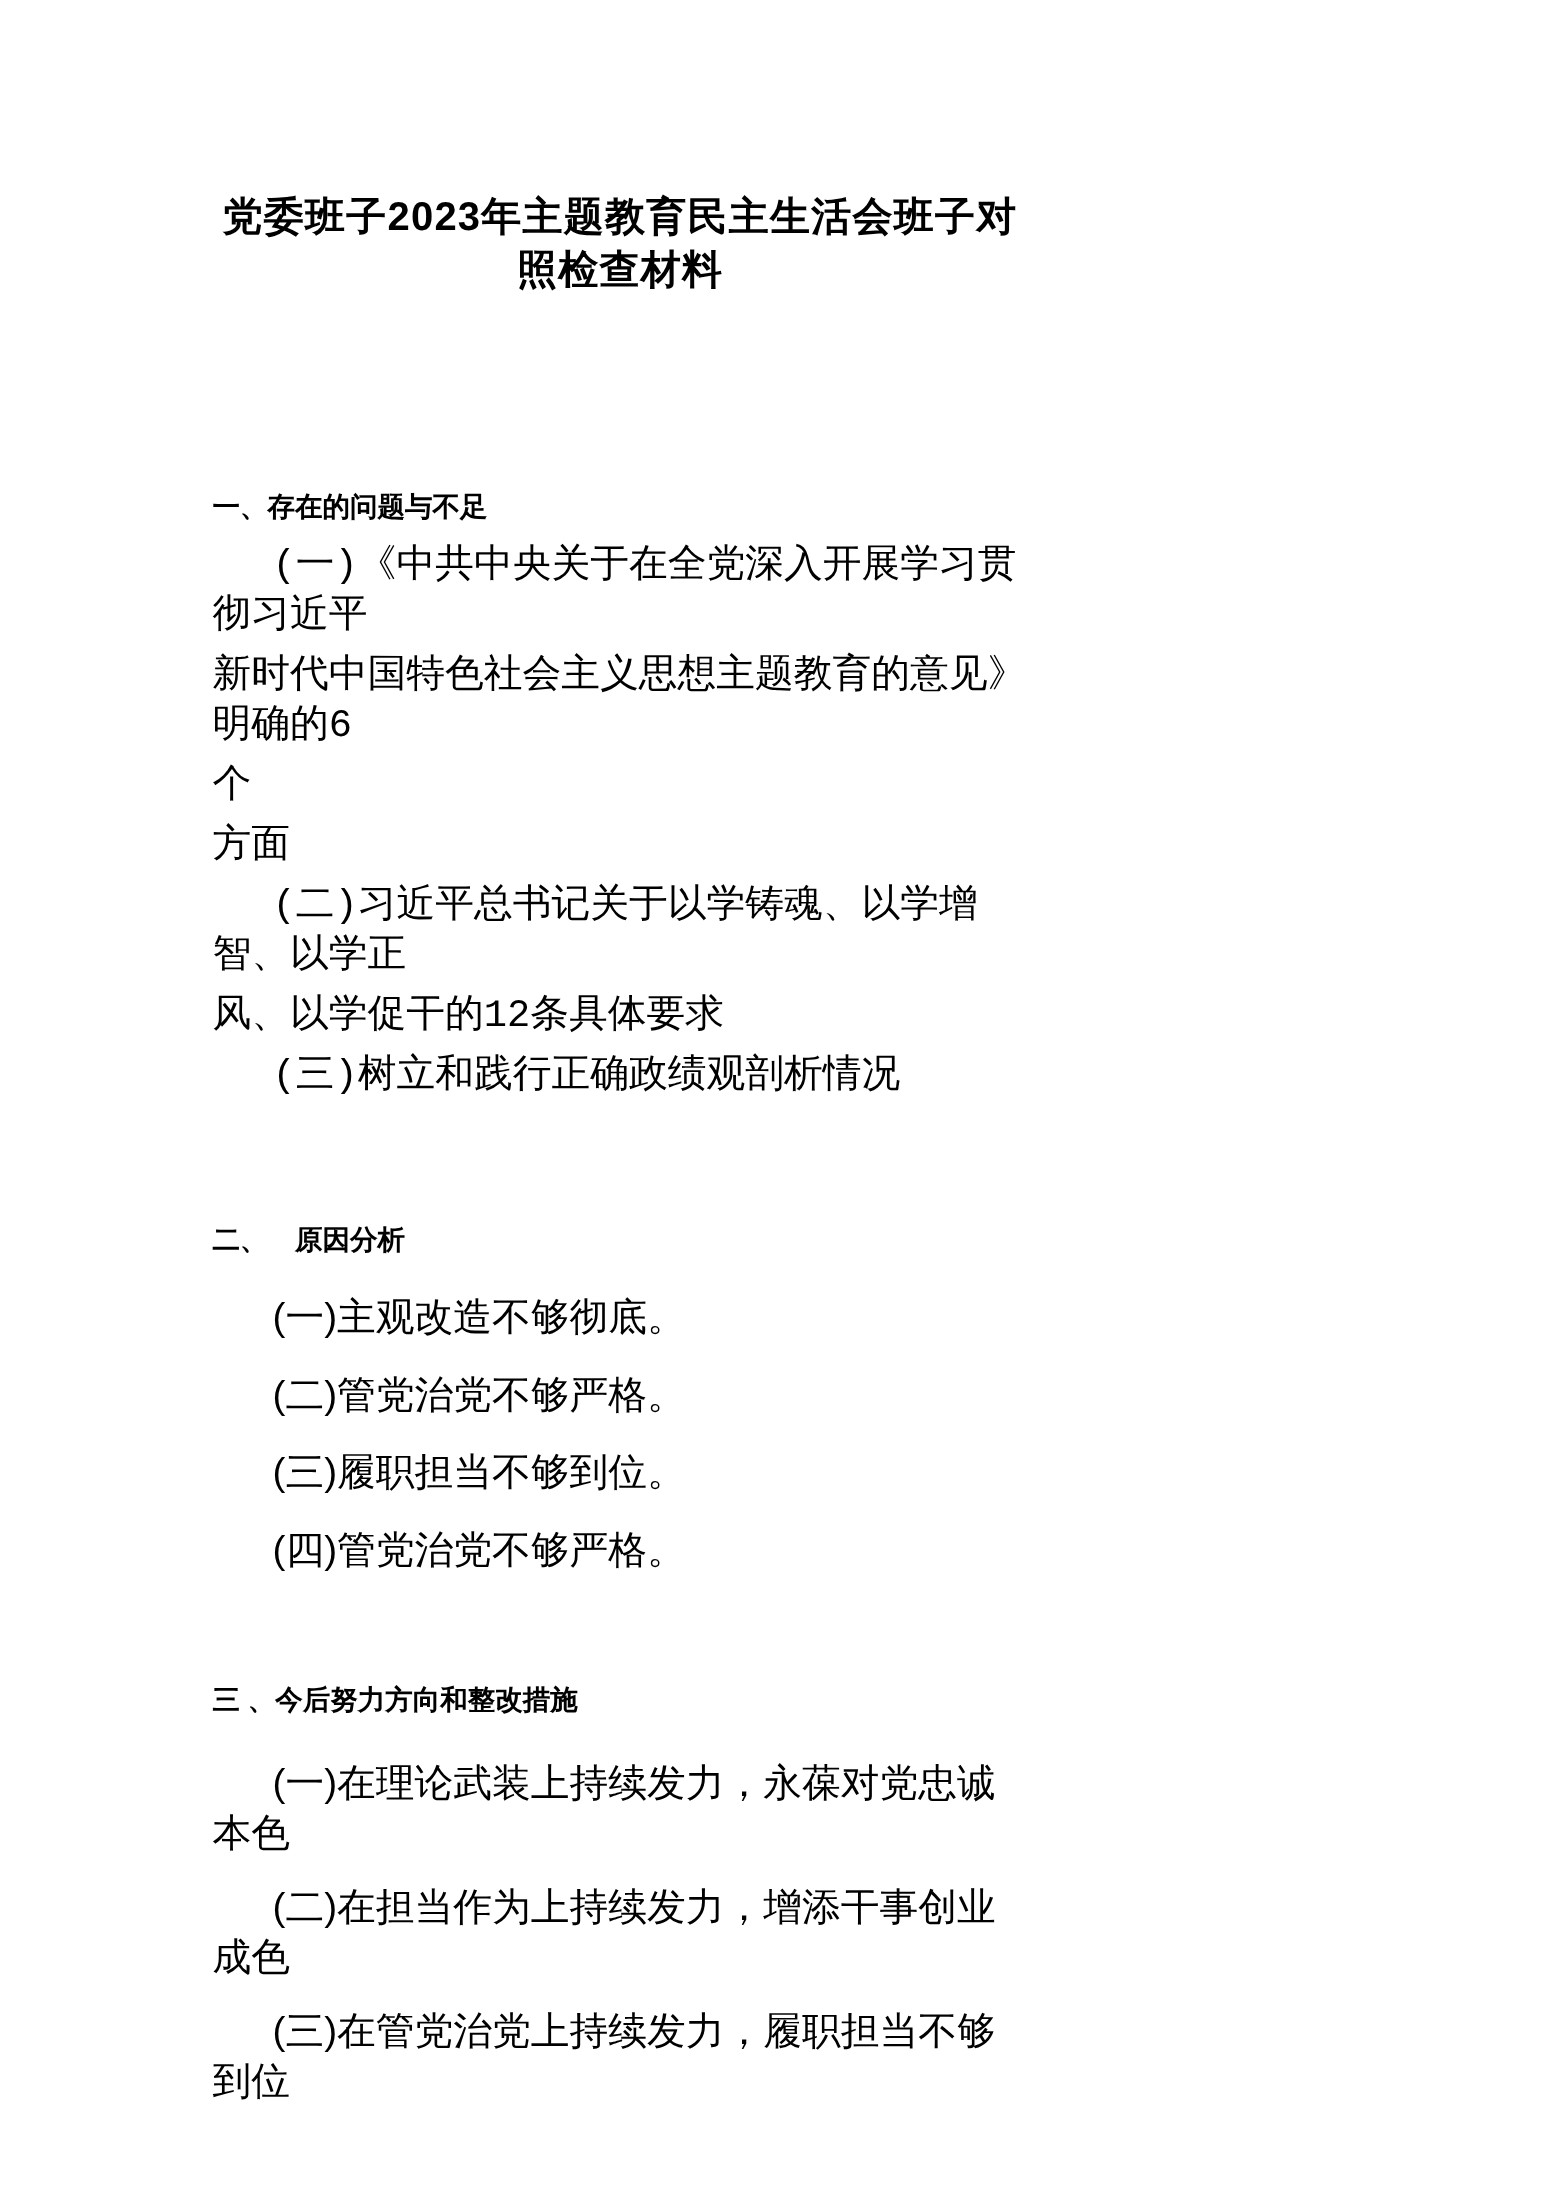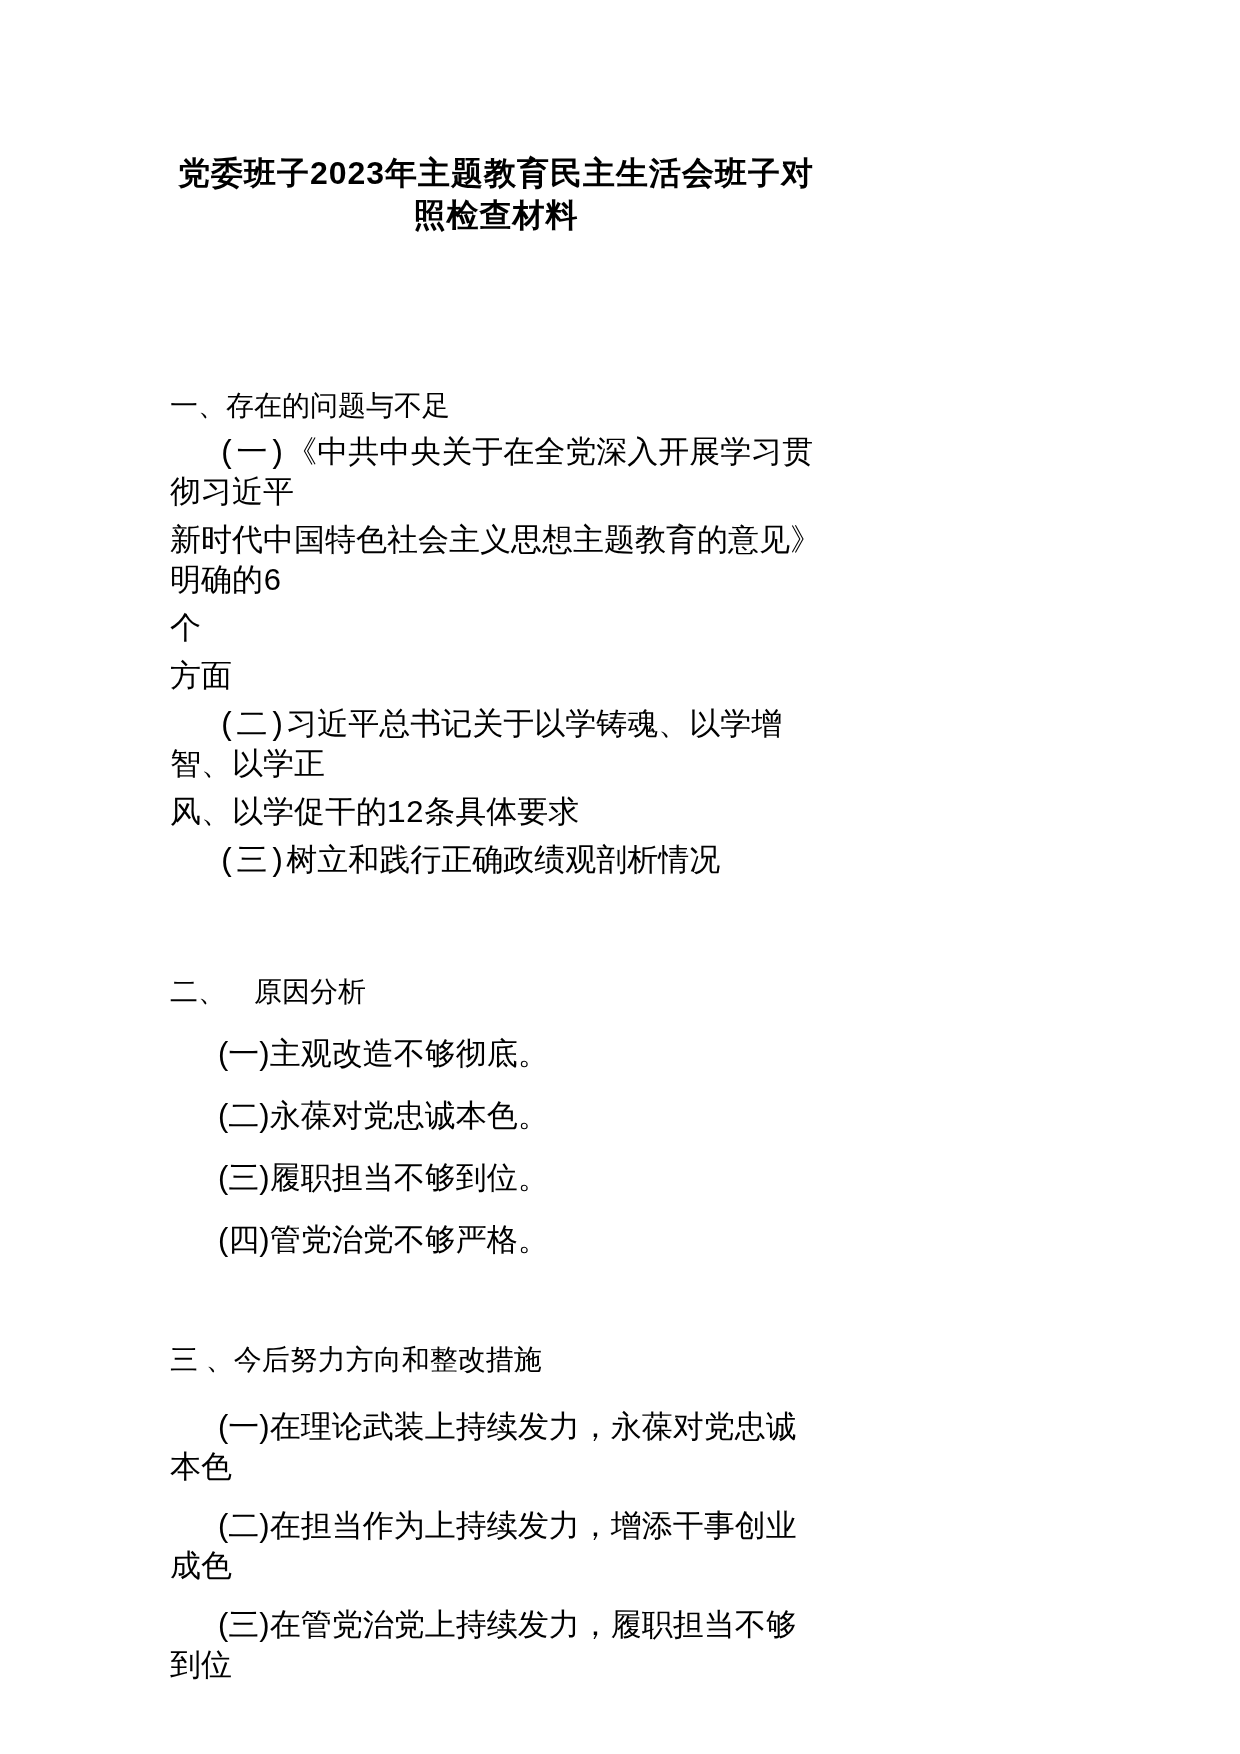--- a/index.html
+++ b/index.html
@@ -16,22 +16,22 @@
   }
   .title {
     margin-top: 152px;
     font-size: 32px;
     font-weight: 700;
     text-align: center;
     line-height: 42px;
     letter-spacing: 1px;
   }
   .heading {
-    font-size: 28px;
-    font-weight: 400;
+    font-size: 22px;
+    font-weight: 700;
     line-height: 40px;
   }
   .line {
     font-size: 31px;
     font-weight: 400;
     line-height: 40px;
   }
   .indent { text-indent: 48px; }
   .h-one   { margin-top: 150px; }
   .s1-line { margin-top: 8px; font-family: Liberation Mono, monospace; }
@@ -54,21 +54,21 @@
   <div class="line s1-line">新时代中国特色社会主义思想主题教育的意见》明确的6</div>
   <div class="line s1-line">个</div>
   <div class="line s1-line">方面</div>
   <div class="line indent s1-line">(二)习近平总书记关于以学铸魂、以学增智、以学正</div>
   <div class="line s1-line">风、以学促干的12条具体要求</div>
   <div class="line indent s1-line">(三)树立和践行正确政绩观剖析情况</div>
 
   <div class="heading h-two">二、　原因分析</div>
 
   <div class="line indent s2-line">(一)主观改造不够彻底。</div>
-  <div class="line indent s2-line">(二)永葆对党忠诚本色。</div>
+  <div class="line indent s2-line">(二)管党治党不够严格。</div>
   <div class="line indent s2-line">(三)履职担当不够到位。</div>
   <div class="line indent s2-line">(四)管党治党不够严格。</div>
 
   <div class="heading h-three">三 、今后努力方向和整改措施</div>
 
   <div class="line indent s3-first">(一)在理论武装上持续发力，永葆对党忠诚本色</div>
   <div class="line indent s3-line">(二)在担当作为上持续发力，增添干事创业成色</div>
   <div class="line indent s3-line">(三)在管党治党上持续发力，履职担当不够到位</div>
 
 </div>

